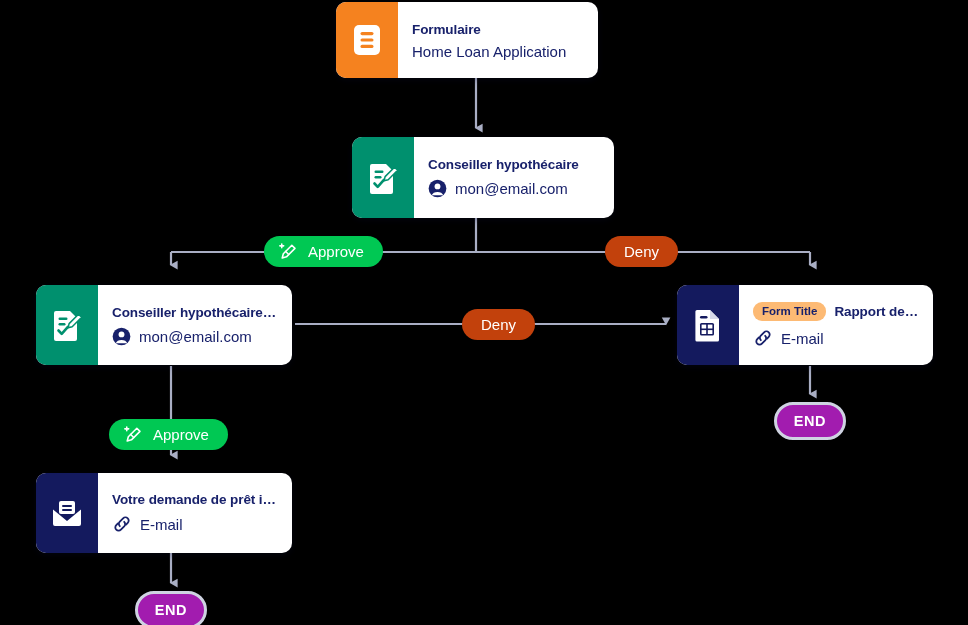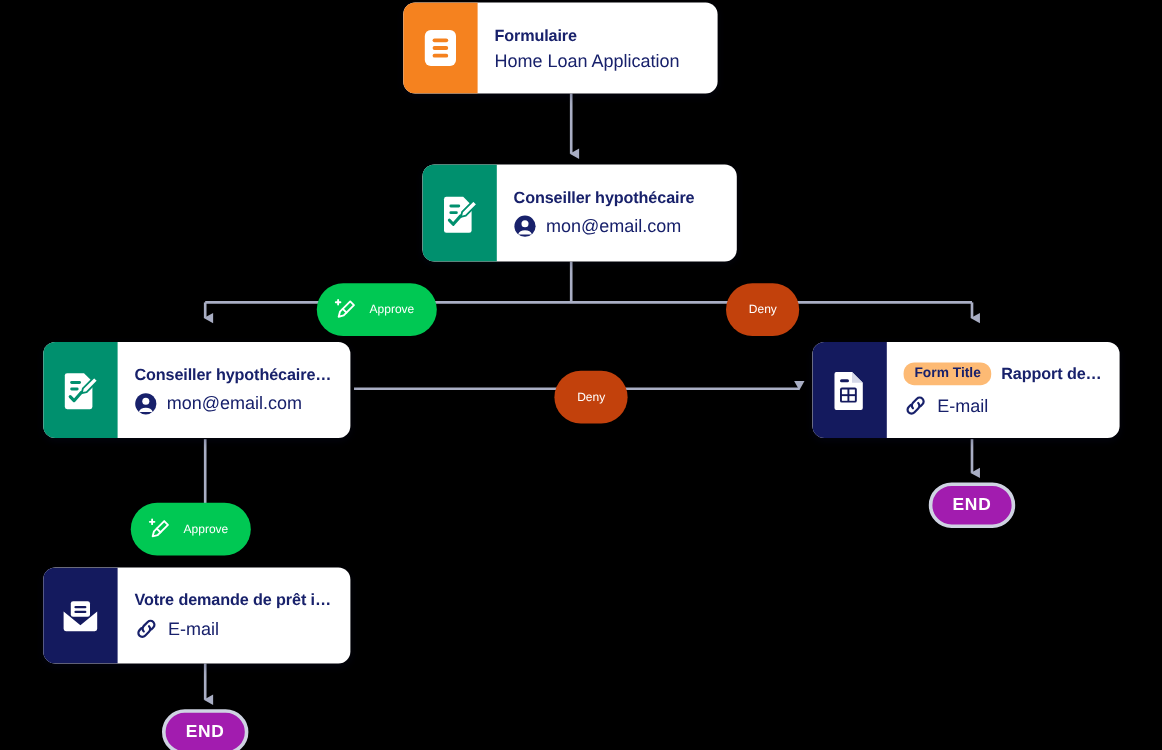--- a/index.html
+++ b/index.html
@@ -101,22 +101,22 @@
   .ic-navy   { background: #141a5e; }
 
   
   .edge-pill {
     position: absolute;
     display: flex;
     align-items: center;
     gap: 9px;
     border-radius: 999px;
     padding: 0 19px;
-    height: 44px;
-    font-size: 10px;
+    height: 31px;
+    font-size: 15px;
     color: #ffffff;
     white-space: nowrap;
   }
   .pill-approve { background: #00c853; padding-left: 13px; }
   .pill-deny    { background: #c2410c; }
   .pill-icon { display: flex; align-items: center; }
 
   
   .end-node {
     position: absolute;

